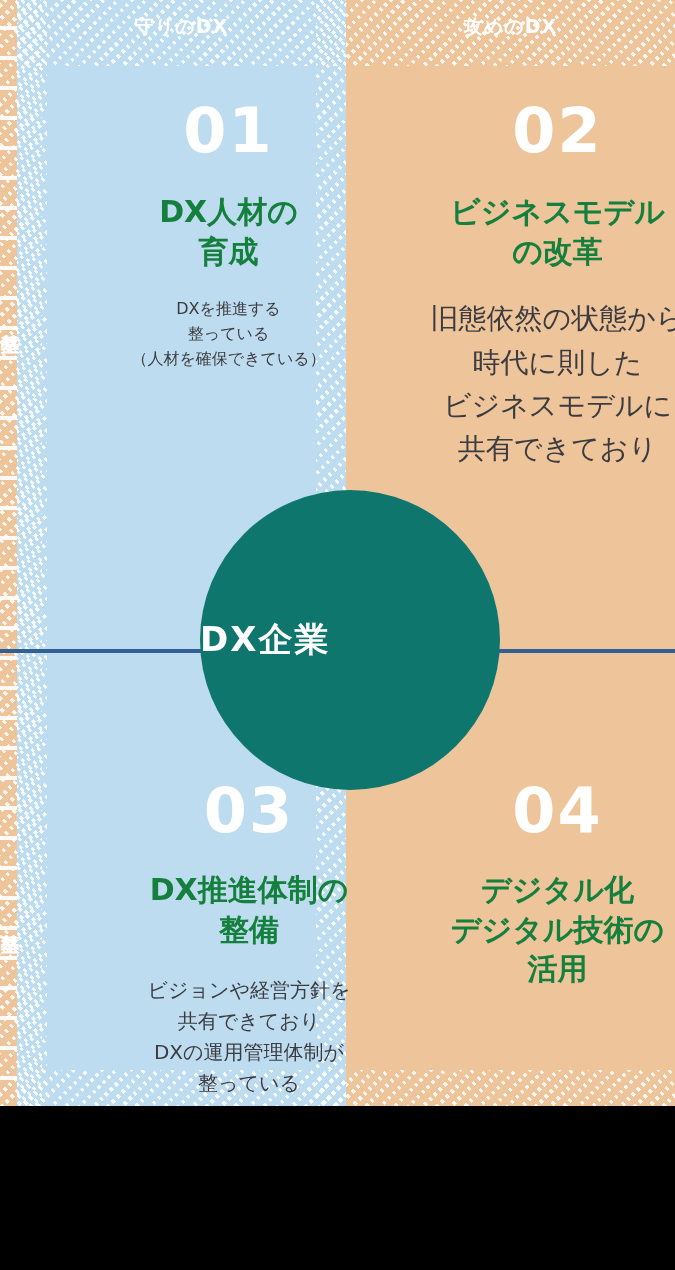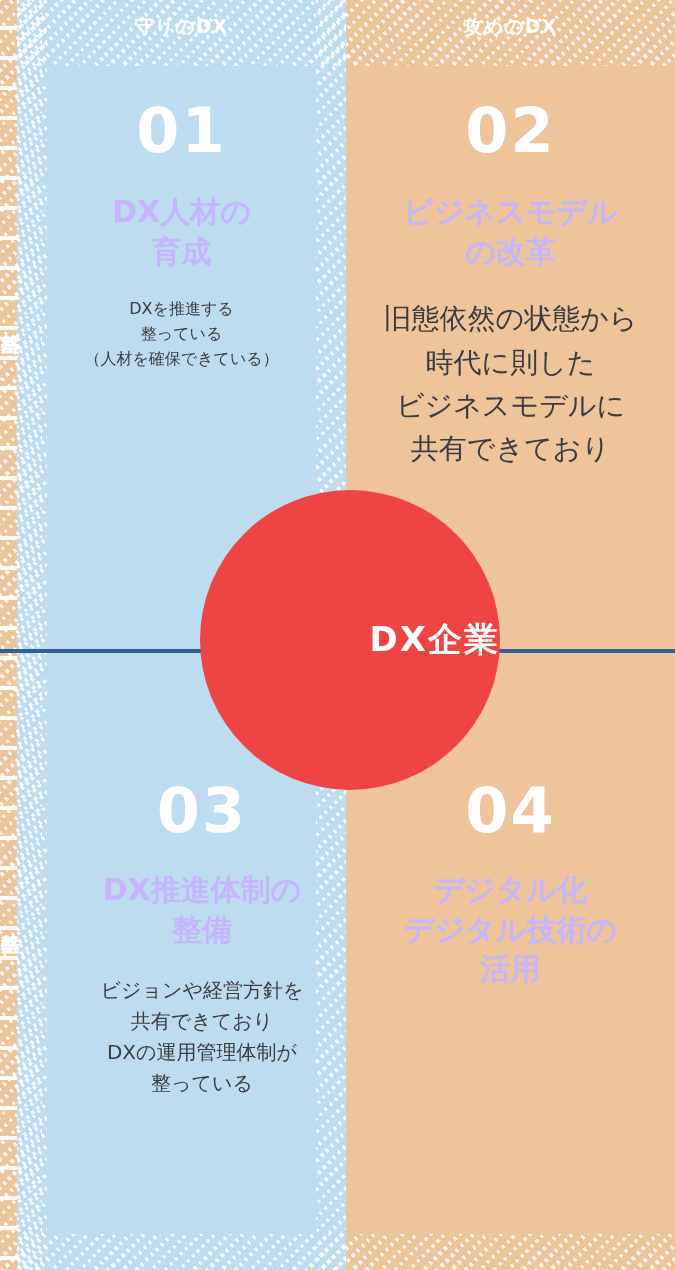--- a/index.html
+++ b/index.html
@@ -5,21 +5,21 @@
   * { margin:0; padding:0; box-sizing:border-box; }
   html, body {
     width:675px; height:1270px;
     background:#000;
     font-family:"DejaVu Sans", sans-serif;
     overflow:hidden;
   }
 
   #stage{
     position:relative;
-    width:675px; height:1270px;
+    width:675px; height:1106px;
     overflow:hidden;
     background:#000;
   }
 
   
   .col{
     position:absolute; top:0; bottom:0;
   }
   .col-left-strip{ left:0;  width:17px;  background:#eec49b; }
   .col-blue      { left:17px; width:329px; background:#bedcef; }
@@ -103,34 +103,35 @@
     line-height:1;
   }
   .vlabel-top{ top:318px; }
   .vlabel-bot{ top:918px; }
 
   
   .quad{
     position:absolute;
     width:329px;
     text-align:center;
+    margin-left:47px;
   }
   .q1{ left:17px;  top:100px; }
   .q2{ left:330px; top:100px;padding-left:32px; }
   .q3{ left:17px;  top:780px;padding-left:41px; }
   .q4{ left:346px; top:780px; }
 
   .qnum{
     font-size:62px; font-weight:700; color:#ffffff;
     line-height:1; letter-spacing:2px;
     font-family:"DejaVu Sans", sans-serif;
   }
   .qtitle{
     margin-top:30px;
-    font-size:30px; font-weight:700; color:#c4b5fd;
+    font-size:30px; font-weight:700; color:#15803d;
     line-height:1.32;
     letter-spacing:0px;
   }
   .q3 .qtitle, .q4 .qtitle{ margin-top:28px; }
   .qdesc{
     margin-top:26px;
     font-size:28px; font-weight:400; color:#3b3b40;
     line-height:1.55;
     letter-spacing:0px;
   }
@@ -141,23 +142,23 @@
   .divider{
     position:absolute; left:0; right:0; top:649px;
     height:4px; background:#336094;
     z-index:3;
   }
   .circle{
     position:absolute;
     left:200px; top:490px;
     width:300px; height:300px;
     border-radius:50%;
-    background:#ef4444;
+    background:#0f766e;
     z-index:4;
-    display:flex; align-items:center; justify-content:flex-end;
+    display:flex; align-items:center; justify-content:flex-start;
   }
   .circle-label{
     color:#ffffff; font-size:34px; font-weight:700;
     letter-spacing:2px;
     font-family:"DejaVu Sans", sans-serif;
   }
 </style>
 </head>
 <body>
 

